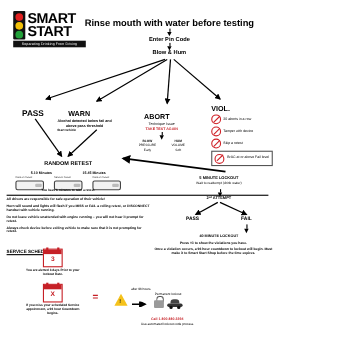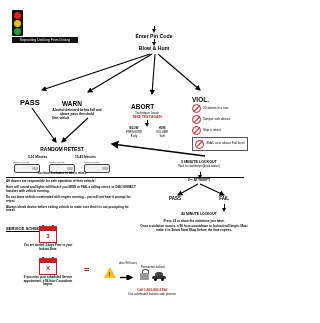--- a/index.html
+++ b/index.html
@@ -80,24 +80,29 @@
 
 <div class="page">
 
   <div class="abs logo">
     <div class="logo-box">
       <div class="tlight">
         <div class="tl-dot tl-r"></div>
         <div class="tl-dot tl-y"></div>
         <div class="tl-dot tl-g"></div>
       </div>
+      <div>
+        <div class="brand">SMART</div>
+        <div class="brand">START</div>
+      </div>
     </div>
     <div class="tagline">Separating Drinking From Driving</div>
   </div>
 
+  <div class="abs title">Rinse mouth with water before testing</div>
   <div class="abs" style="left:152px;top:26px;">
     <div class="vline" style="height:3px;"></div>
       <div class="arrow-dn"></div>
   </div>
   <div class="abs step s2">Enter Pin Code</div>
   <div class="abs" style="left:152px;top:39px;">
     <div class="vline" style="height:3px;"></div>
       <div class="arrow-dn"></div>
   </div>
   <div class="abs step s3">Blow &amp; Hum</div>

